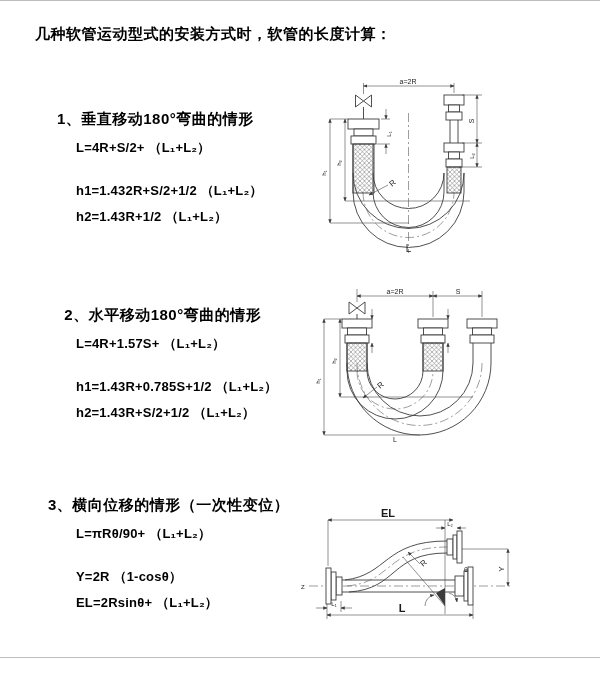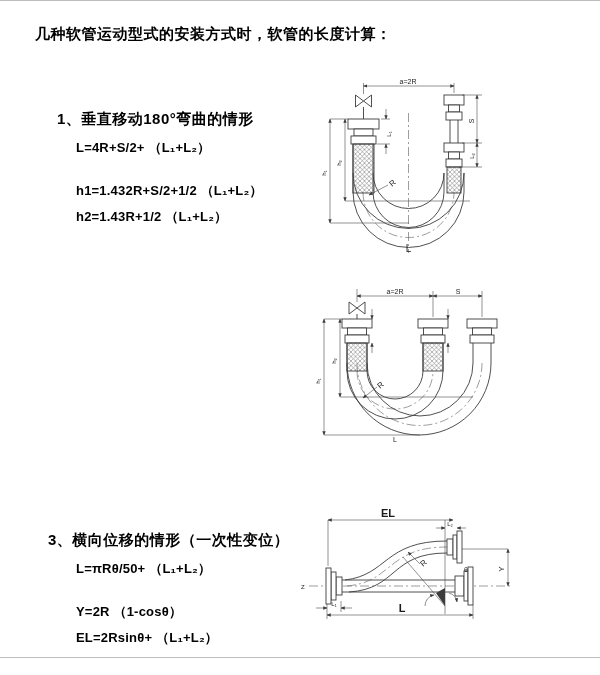--- a/index.html
+++ b/index.html
@@ -30,24 +30,30 @@
 
   <div class="title">几种软管运动型式的安装方式时，软管的长度计算：</div>
 
   <div class="section" style="top:108px">
     <div class="sec-head">1、垂直移动180°弯曲的情形</div>
     <div class="formula f1">L=4R+S/2+ （L₁+L₂）</div>
     <div class="formula f2">h1=1.432R+S/2+1/2 （L₁+L₂）</div>
     <div class="formula f3">h2=1.43R+1/2 （L₁+L₂）</div>
   </div>
 
-
-  <div class="section" style="top:529px">
+  <div class="section" style="top:304px">
+    <div class="sec-head">2、水平移动180°弯曲的情形</div>
+    <div class="formula f1">L=4R+1.57S+ （L₁+L₂）</div>
+    <div class="formula f2">h1=1.43R+0.785S+1/2 （L₁+L₂）</div>
+    <div class="formula f3">h2=1.43R+S/2+1/2 （L₁+L₂）</div>
+  </div>
+
+  <div class="section" style="top:494px">
     <div class="sec-head">3、横向位移的情形（一次性变位）</div>
-    <div class="formula f1">L=πRθ/50+ （L₁+L₂）</div>
+    <div class="formula f1">L=πRθ/90+ （L₁+L₂）</div>
     <div class="formula f2">Y=2R （1-cosθ）</div>
     <div class="formula f3">EL=2Rsinθ+ （L₁+L₂）</div>
   </div>
 
   <svg class="diag" style="left:312px;top:78px" width="268" height="177" viewBox="312 78 268 177">
     <defs>
       <marker id="m1" viewBox="0 0 10 10" refX="9" refY="5" markerWidth="7" markerHeight="7" orient="auto-start-reverse">
         <path d="M0,1 L10,5 L0,9 z" fill="#3c3c3c"></path>
       </marker>
       <pattern id="hp1" width="4.5" height="4.5" patternUnits="userSpaceOnUse">

